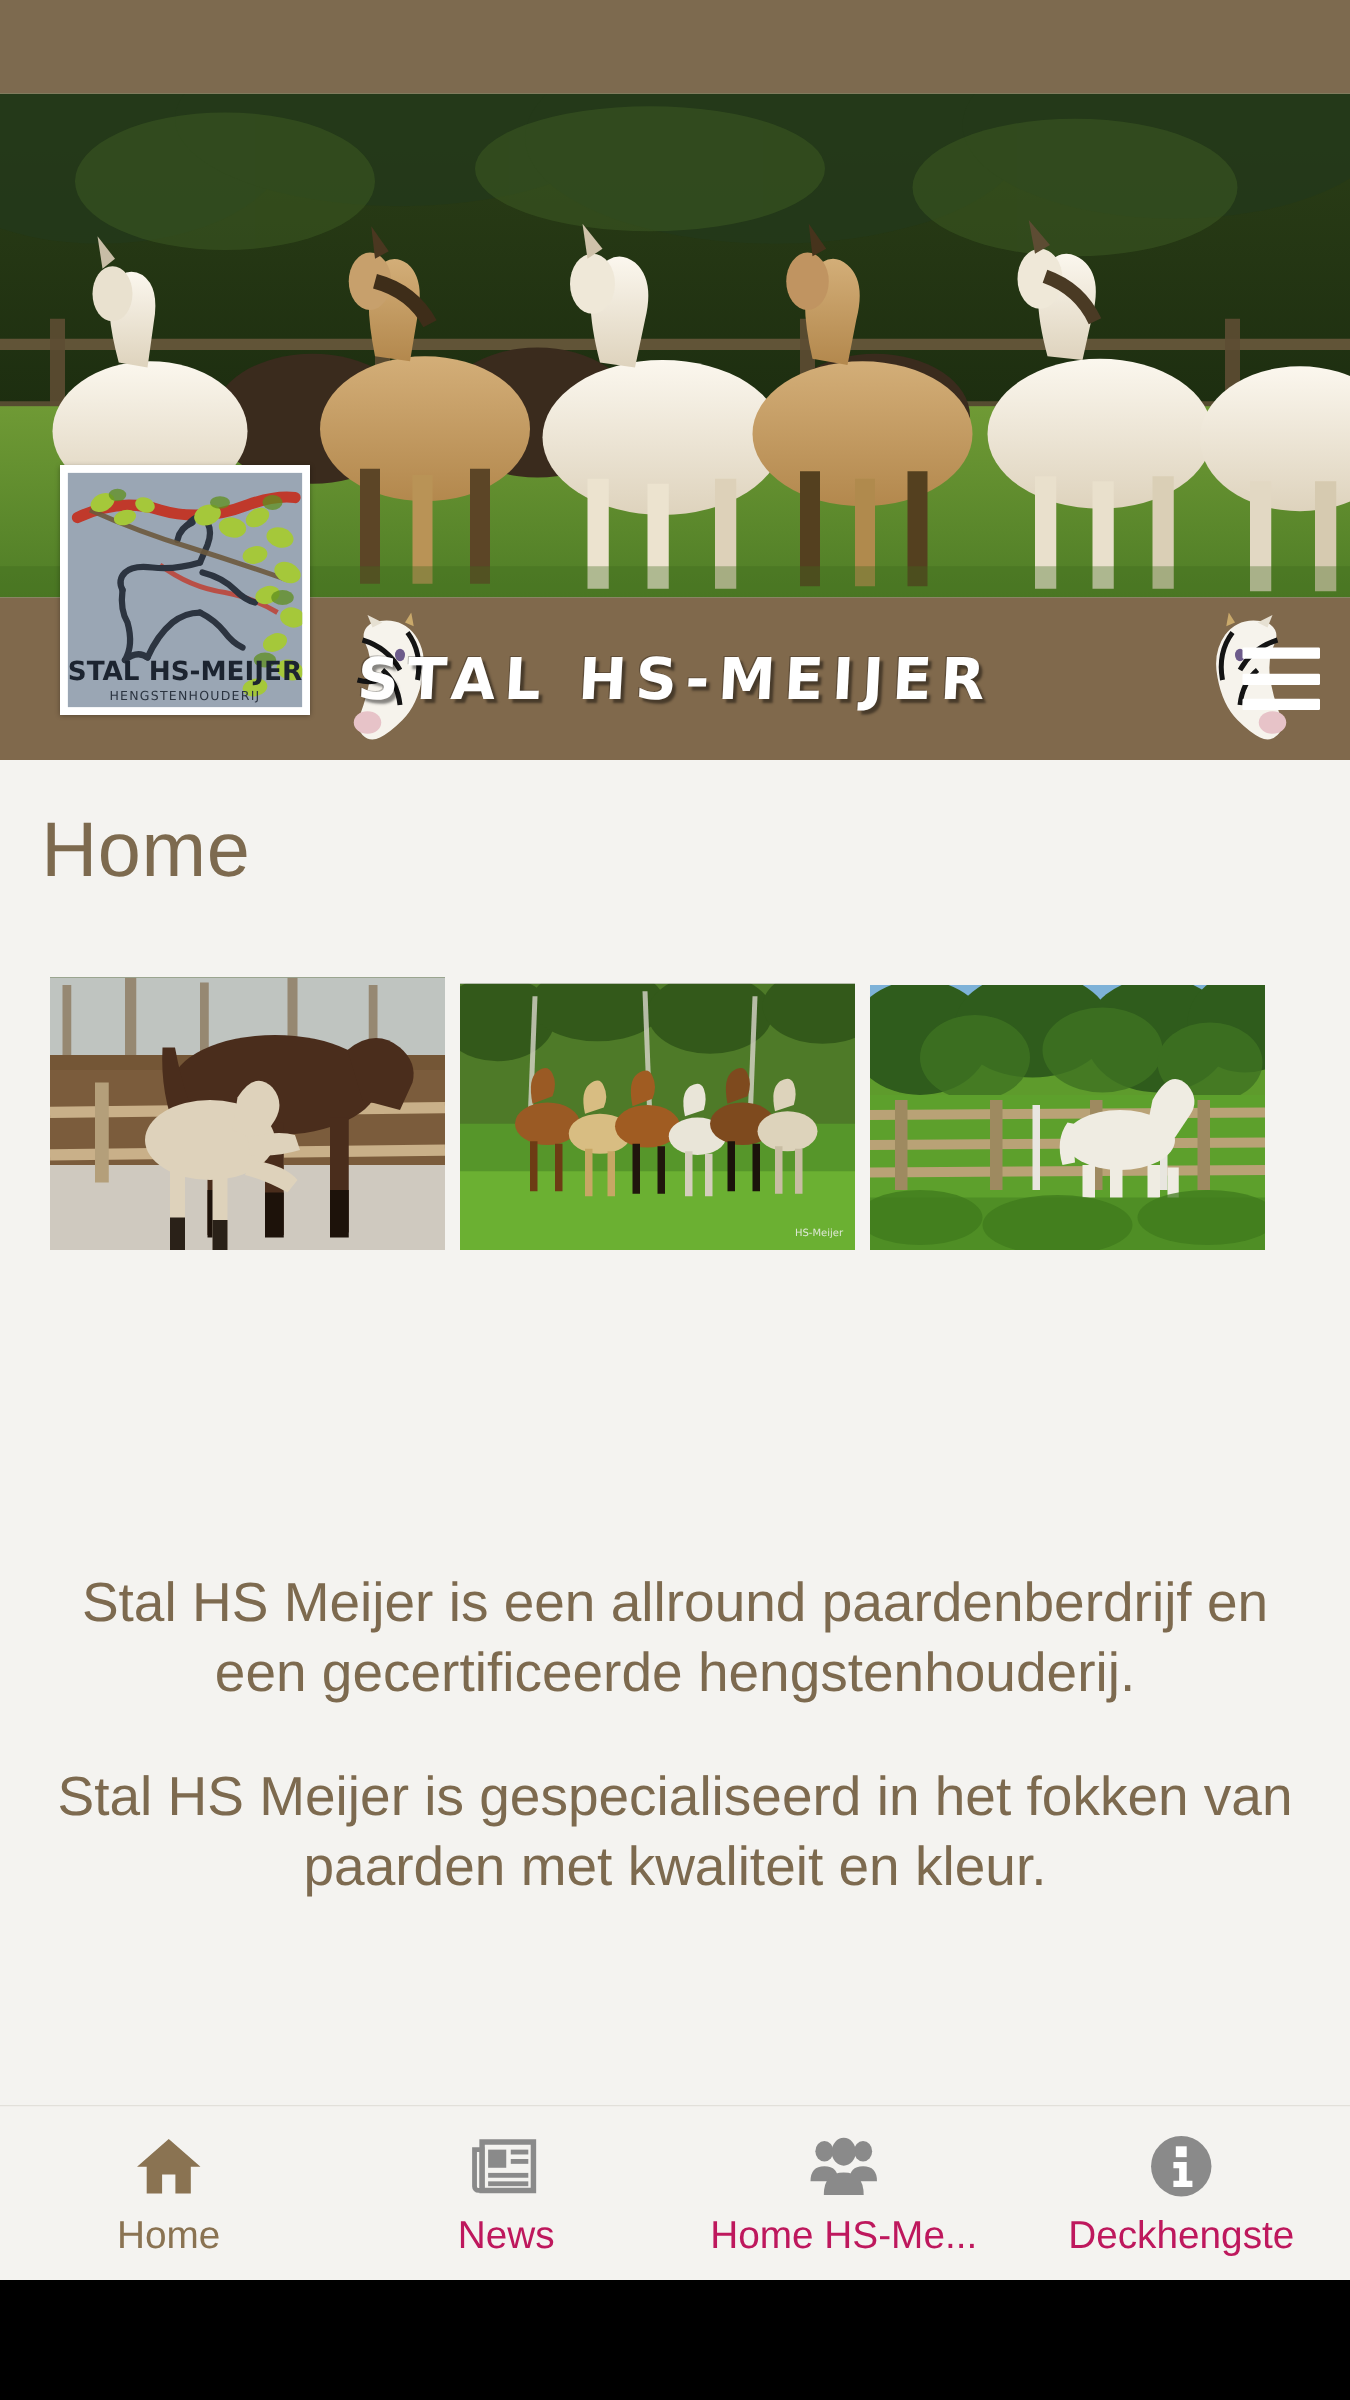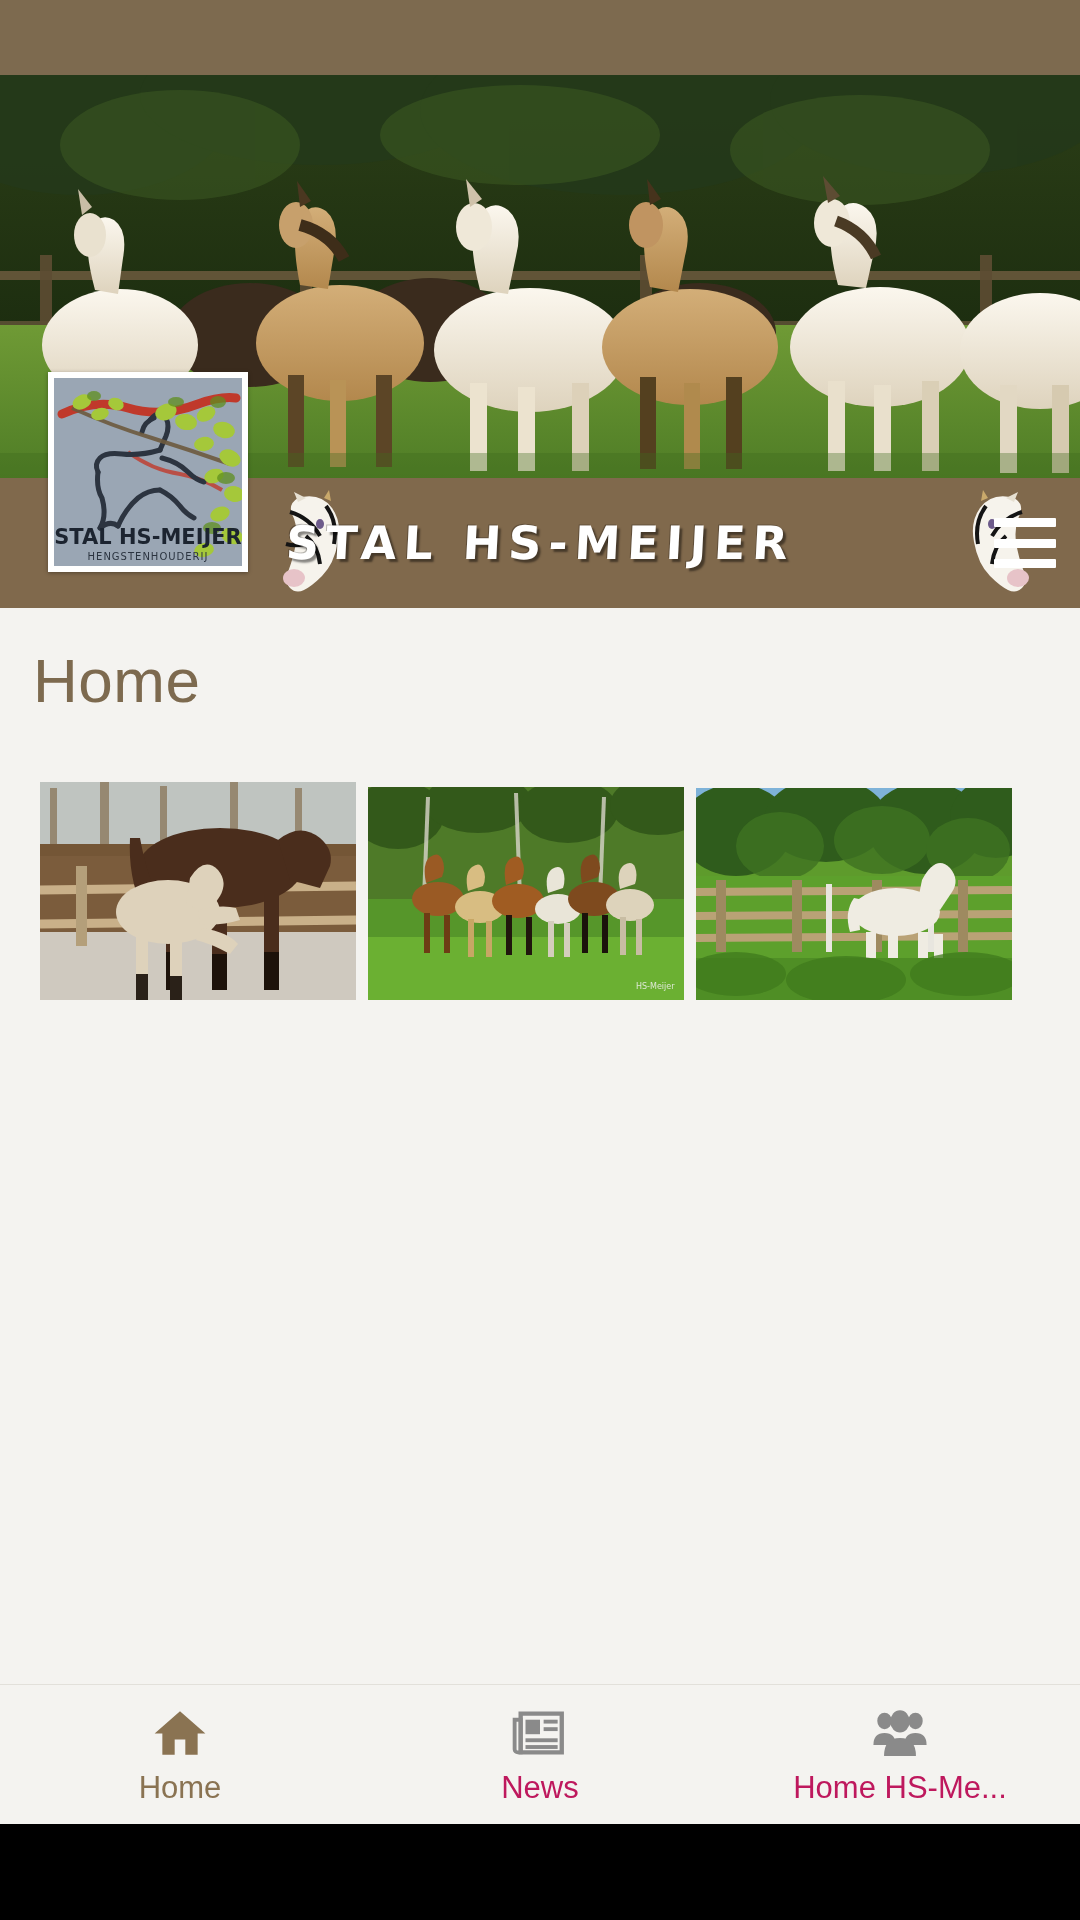--- a/index.html
+++ b/index.html
@@ -543,20 +543,24 @@
         <rect y="170" width="316" height="42" fill="#4f8e25"></rect>
         <g fill="#3f7a1c" opacity="0.75">
           <ellipse cx="40" cy="186" rx="50" ry="22"></ellipse>
             <ellipse cx="150" cy="192" rx="60" ry="24"></ellipse>
           <ellipse cx="270" cy="186" rx="56" ry="22"></ellipse>
         </g>
       </svg>
     </a>
   </div>
 
+  <div class="intro">
+    <p>Stal HS Meijer is een allround paardenberdrijf en een gecertificeerde hengstenhouderij.</p>
+    <p>Stal HS Meijer is gespecialiseerd in het fokken van paarden met kwaliteit en kleur.</p>
+  </div>
 
   <nav class="tabbar">
 
     <div class="tab active">
       <svg class="ticon" viewBox="0 0 24 24">
         <path d="M12 3 L1.5 12.2 h3.2 V21 h5.1 v-6.3 h4.4 V21 h5.1 v-8.8 h3.2 z" fill="#8a7352"></path>
       </svg>
       <span class="tlabel">Home</span>
     </div>
 
@@ -579,17 +583,25 @@
         <ellipse cx="18.4" cy="7" rx="3" ry="3.4" fill="#8a8a8a"></ellipse>
         <path d="M1 17 q0 -5 4.6 -5 q4.6 0 4.6 5 z" fill="#8a8a8a"></path>
         <path d="M13.8 17 q0 -5 4.6 -5 q4.6 0 4.6 5 z" fill="#8a8a8a"></path>
         <ellipse cx="12" cy="7.2" rx="4" ry="4.6" fill="#8a8a8a"></ellipse>
         <path d="M5.4 21.5 q0 -7.4 6.6 -7.4 q6.6 0 6.6 7.4 z" fill="#8a8a8a"></path>
       </svg>
       <span class="tlabel">Home HS-Me...</span>
     </div>
 
 
+    <div class="tab">
+      <svg class="ticon" viewBox="0 0 24 24">
+        <circle cx="12" cy="12" r="10" fill="#8a8a8a"></circle>
+        <rect x="10.2" y="5.4" width="3.6" height="3.6" fill="#ffffff"></rect>
+        <path d="M9.4 10.6 h4.4 v6.2 h1.9 v2.1 h-6.3 v-2.1 h1.9 v-4.1 h-1.9 z" fill="#ffffff"></path>
+      </svg>
+      <span class="tlabel">Deckhengste</span>
+    </div>
   </nav>
 
   <div class="navbar-bottom"></div>
 
 </div>
 
 </body></html>

